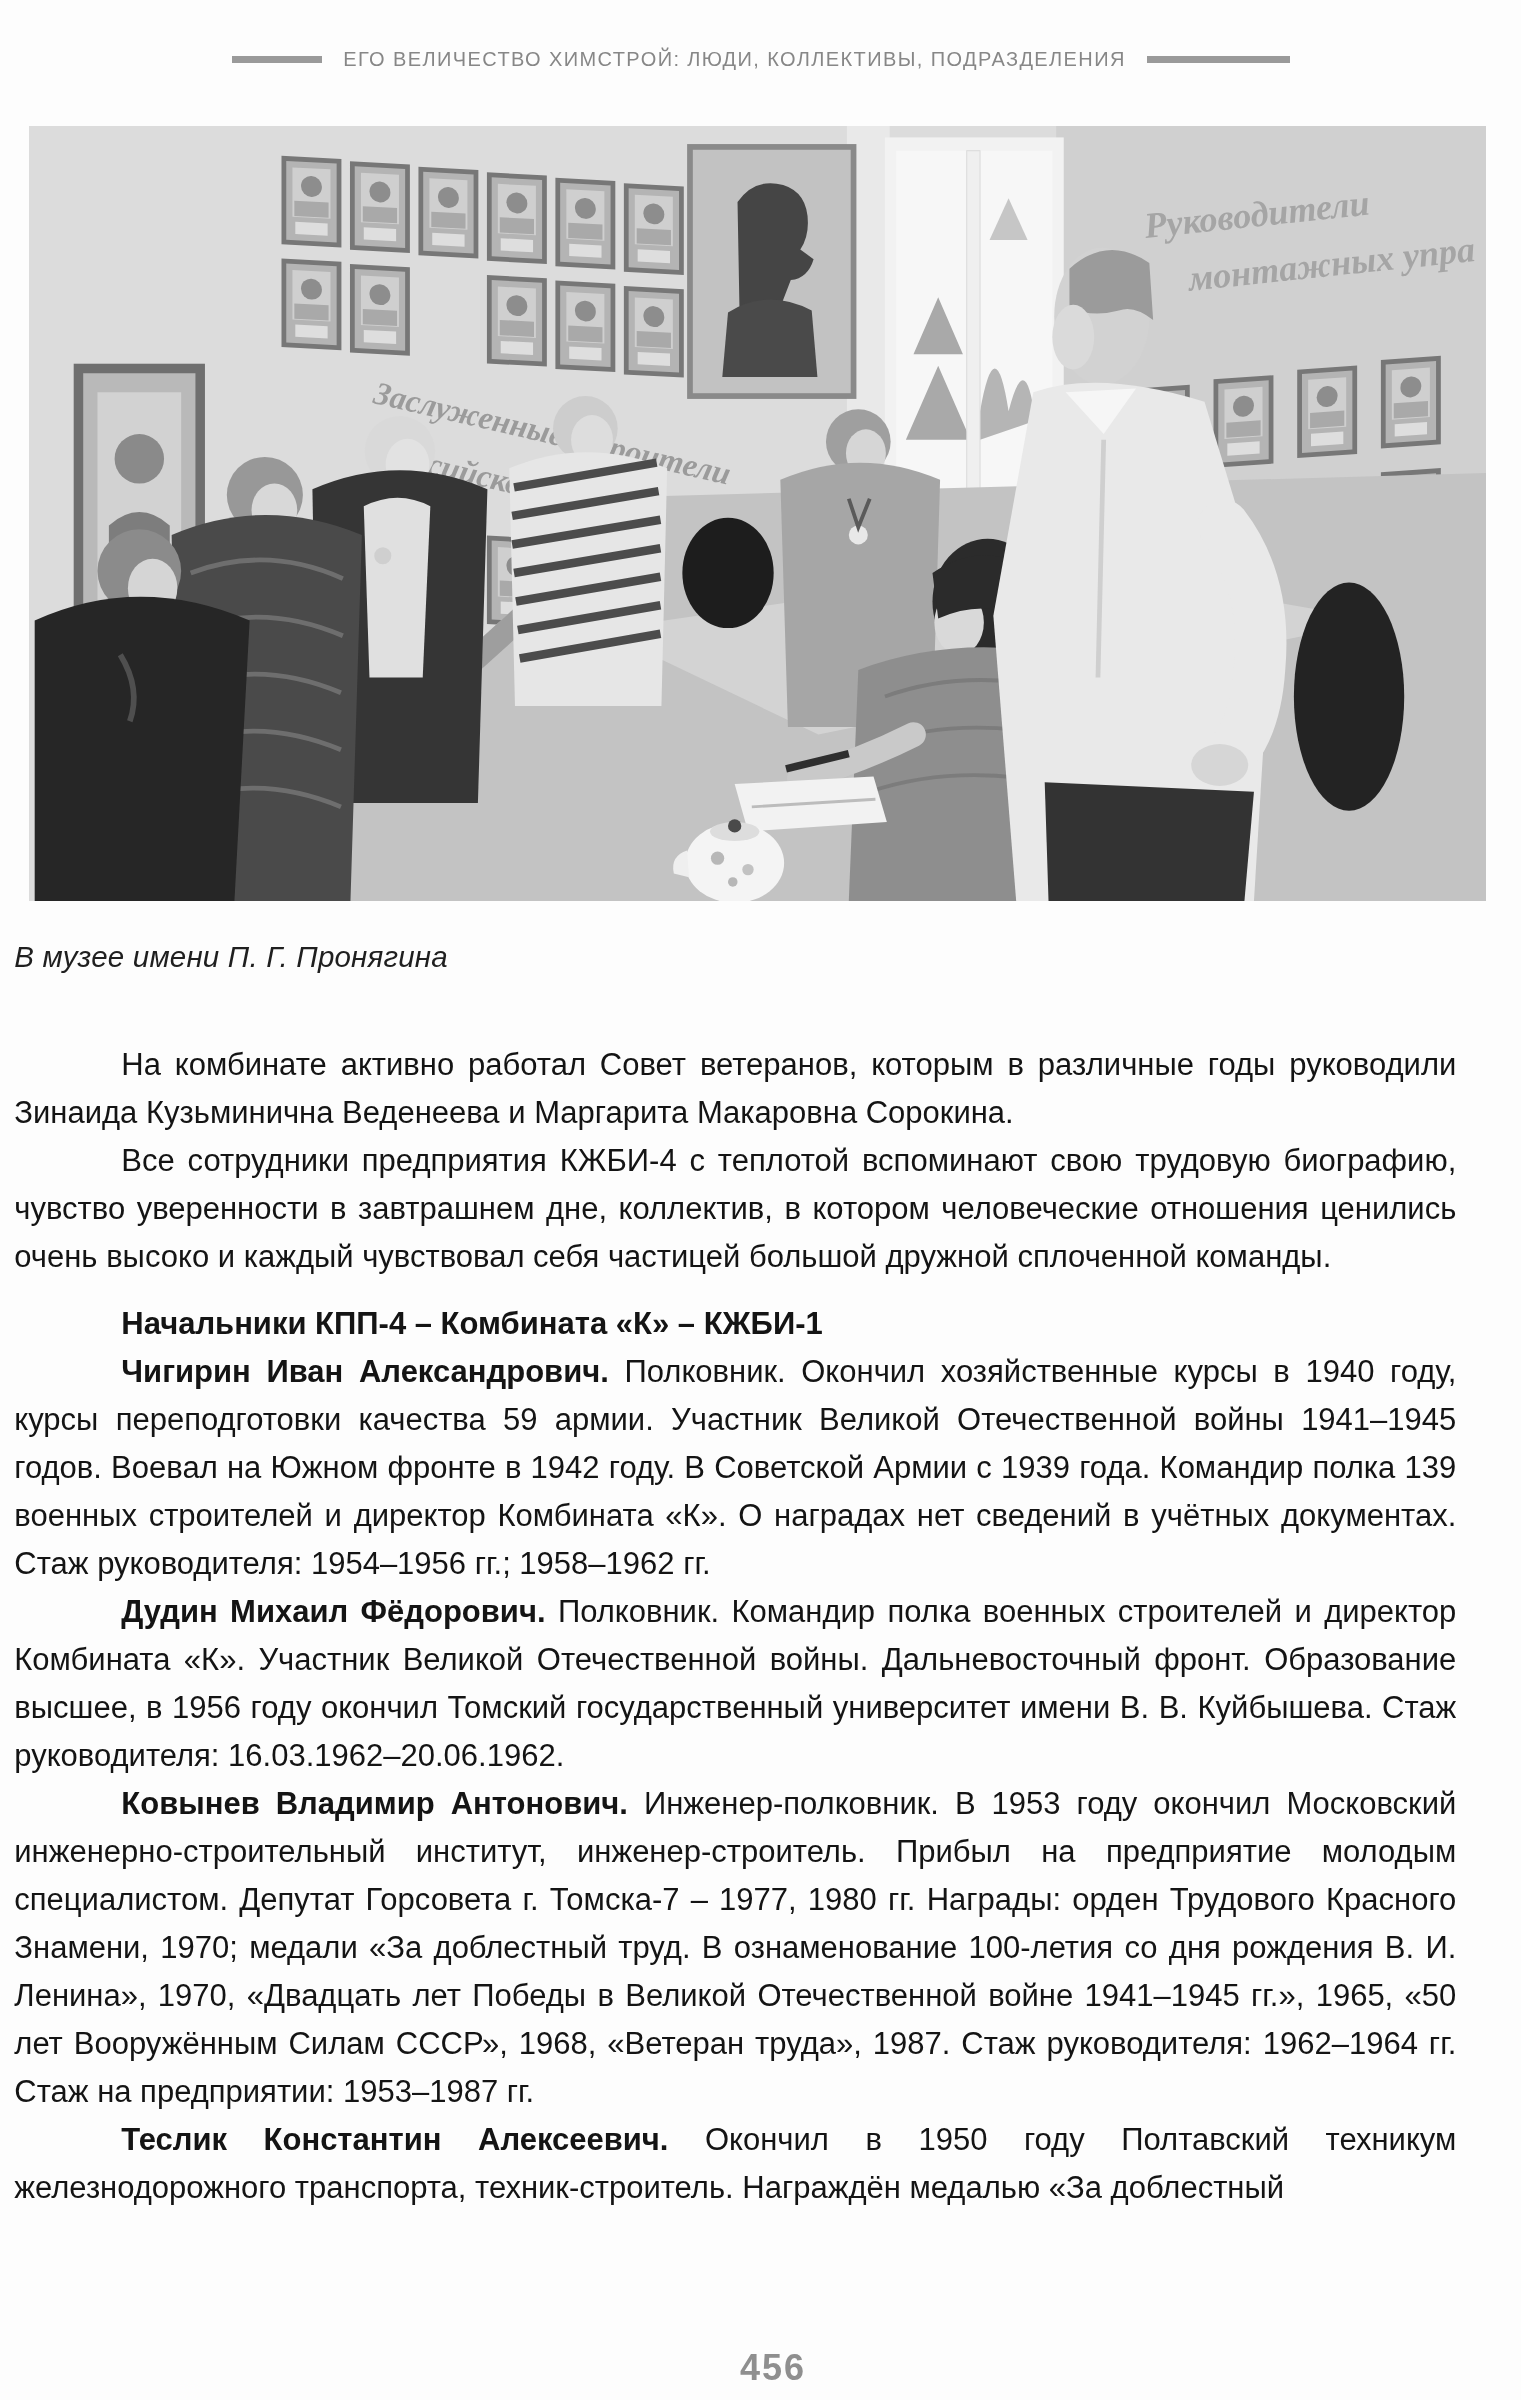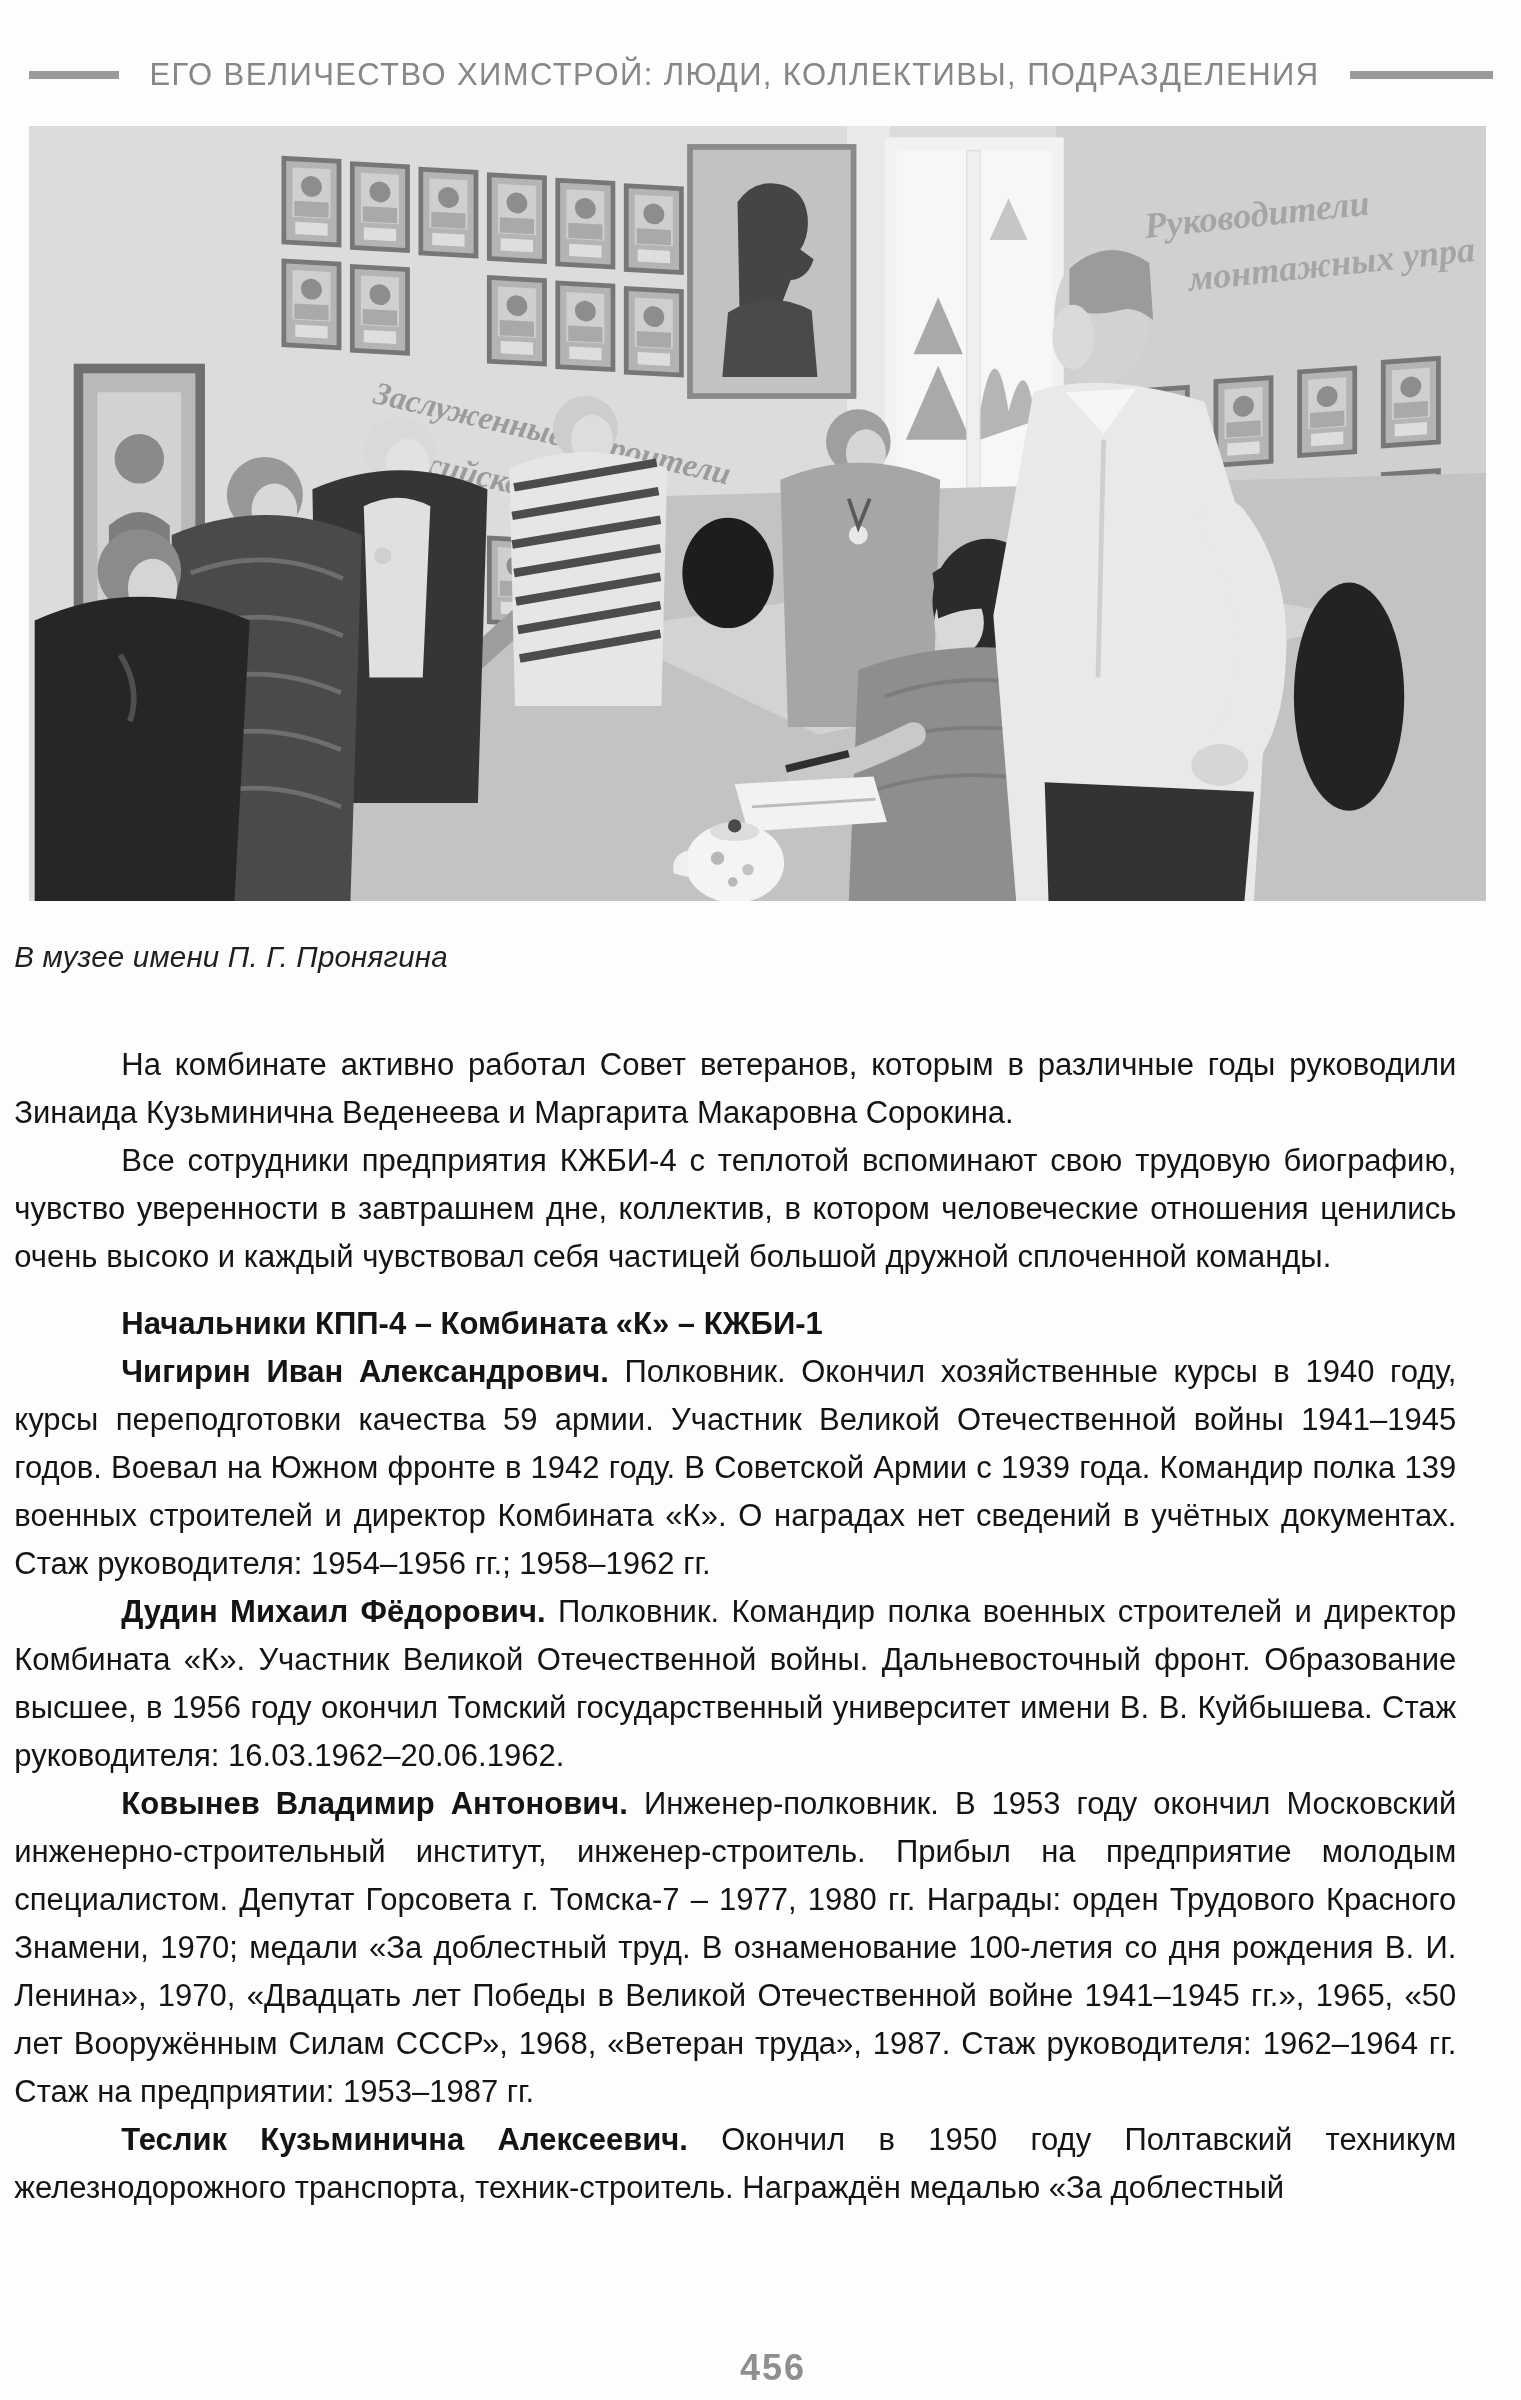--- a/index.html
+++ b/index.html
@@ -2,21 +2,21 @@
 <html lang="ru" style="font-size:15px"><head>
 <meta charset="utf-8">
 <style>
   html,body{margin:0;padding:0;background:#ffffff;}
   .page{position:relative;width:1522px;height:2401px;background:#fdfdfd;overflow:hidden;
         font-family:"Liberation Sans", sans-serif;color:#161616;}
 
   
   .running-header{position:absolute;top:40px;left:0;width:1522px;display:flex;
         align-items:center;justify-content:center;gap:13.3px;}
-  .running-header h1{margin:17px;font-size:31px;font-weight:500;letter-spacing:1.4px;
+  .running-header h1{margin:8px;font-size:20px;font-weight:500;letter-spacing:1.4px;
         color:#878787;white-space:nowrap;}
   .rule{display:inline-block;height:7.6px;background:#9a9a9a;}
   .rule-l{width:90px;} .rule-r{width:143px;}
 
   
   .photo-wrap{position:absolute;left:28.5px;top:126px;width:1457px;height:775px;background:#e2e2e2;}
   .photo-wrap svg{display:block;width:100%;height:100%;}
 
   .photo-caption{position:absolute;left:14.3px;top:940px;font-style:italic;font-size:29.5px;
         color:#1f1f1f;letter-spacing:0.2px;}
@@ -230,21 +230,21 @@
 
   <div class="photo-caption">В музее имени П. Г. Пронягина</div>
 
   <main class="body-text" id="paragraphs">
       <p>На комбинате активно работал Совет ветеранов, которым в различные годы руководили Зинаида Кузьминична Веденеева и Маргарита Макаровна Сорокина.</p>
       <p>Все сотрудники предприятия КЖБИ-4 с теплотой вспоминают свою трудовую биографию, чувство уверенности в завтрашнем дне, коллектив, в котором человеческие отношения ценились очень высоко и каждый чувствовал себя частицей большой дружной сплоченной команды.</p>
       <h2>Начальники КПП-4 – Комбината «К» – КЖБИ-1</h2>
       <p><strong>Чигирин Иван Александрович.</strong> Полковник. Окончил хозяйственные курсы в 1940 году, курсы переподготовки качества 59 армии. Участник Великой Отечественной войны 1941–1945 годов. Воевал на Южном фронте в 1942 году. В Советской Армии с 1939 года. Командир полка 139 военных строителей и директор Комбината «К». О наградах нет сведений в учётных документах. Стаж руководителя: 1954–1956 гг.; 1958–1962 гг.</p>
       <p><strong>Дудин Михаил Фёдорович.</strong> Полковник. Командир полка военных строителей и директор Комбината «К». Участник Великой Отечественной войны. Дальневосточный фронт. Образование высшее, в 1956 году окончил Томский государственный университет имени В. В. Куйбышева. Стаж руководителя: 16.03.1962–20.06.1962.</p>
       <p><strong>Ковынев Владимир Антонович.</strong> Инженер-полковник. В 1953 году окончил Московский инженерно-строительный институт, инженер-строитель. Прибыл на предприятие молодым специалистом. Депутат Горсовета г. Томска-7 – 1977, 1980 гг. Награды: орден Трудового Красного Знамени, 1970; медали «За доблестный труд. В ознаменование 100-летия со дня рождения В. И. Ленина», 1970, «Двадцать лет Победы в Великой Отечественной войне 1941–1945 гг.», 1965, «50 лет Вооружённым Силам СССР», 1968, «Ветеран труда», 1987. Стаж руководителя: 1962–1964 гг. Стаж на предприятии: 1953–1987 гг.</p>
-      <p><strong>Теслик Кузьминична Алексеевич.</strong> Окончил в 1950 году Полтавский техникум железнодорожного транспорта, техник-строитель. Награждён медалью «За доблестный</p>
+      <p><strong>Теслик Константин Алексеевич.</strong> Окончил в 1950 году Полтавский техникум железнодорожного транспорта, техник-строитель. Награждён медалью «За доблестный</p>
     </main>
 
   <footer class="folio">
     <span>456</span>
   </footer>
 
 </div>
 
 
 </body></html>

